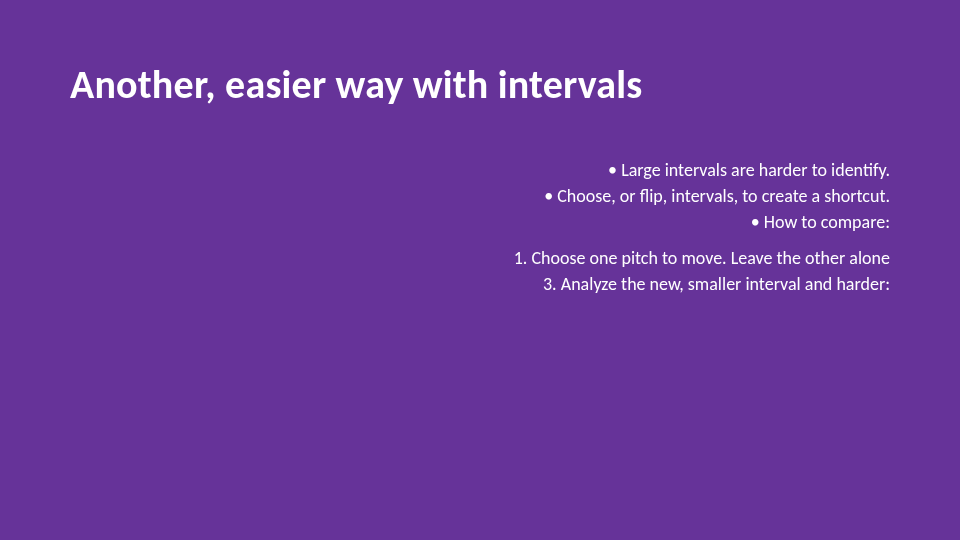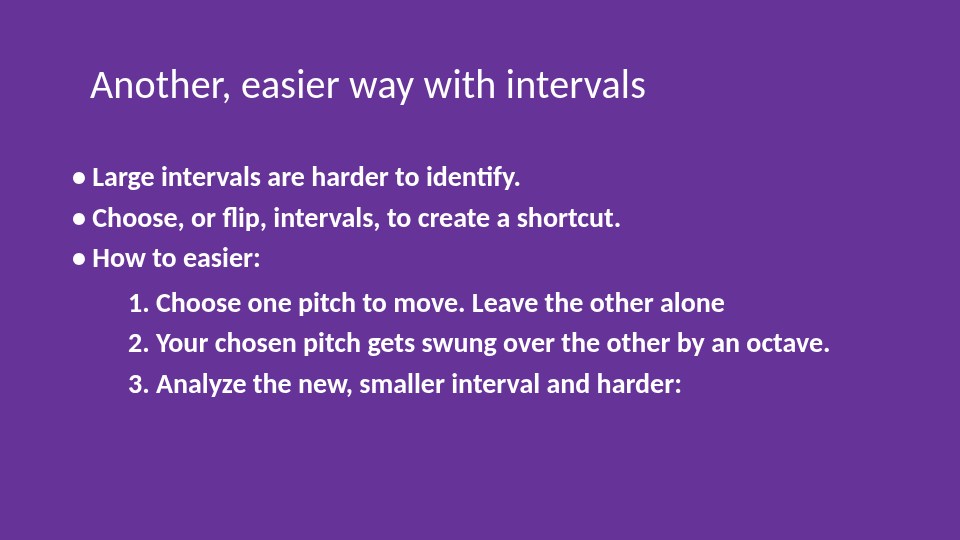--- a/index.html
+++ b/index.html
@@ -5,56 +5,52 @@
   * { margin: 0; padding: 0; box-sizing: border-box; }
   html, body { width: 960px; height: 540px; overflow: hidden; }
   body {
     background: #663399;
     color: #ffffff;
     font-family: "Segoe UI", "Calibri", Arial, sans-serif;
     padding: 60px 70px 40px 70px;
   }
   .title {
     font-size: 40px;
-    font-weight: 400;
+    font-weight: 700;
     margin-bottom: 48px;
     letter-spacing: 0.2px;
-    margin-left: 20px;
   }
   .content {
-    font-size: 28px;
-    font-weight: 700;
+    font-size: 18px;
+    font-weight: 400;
     line-height: 1.45;
+    text-align: right;
   }
   .bullets { list-style: none; padding-left: 2px; }
   .bullets li::before {
     content: "• ";
   }
-  .steps { list-style: none; padding-left: 58px; margin-top: 4px; }
+  .steps { list-style: none; padding-left: 58px; margin-top: 10px; }
   .steps li {  }
   .step-num { }
 </style>
 </head>
 <body>
 
 <h1 class="title">Another, easier way with intervals</h1>
 
 <div class="content">
   <ul class="bullets">
     <li>Large intervals are harder to identify.</li>
     <li>Choose, or flip, intervals, to create a shortcut.</li>
-    <li>How to easier:</li>
+    <li>How to compare:</li>
   </ul>
   <ol class="steps">
     <li>
       <span class="step-num">1.</span>
       <span>Choose one pitch to move. Leave the other alone</span>
-    </li>
-    <li>
-      <span class="step-num">2.</span>
-      <span>Your chosen pitch gets swung over the other by an octave.</span>
     </li>
     <li>
       <span class="step-num">3.</span>
       <span>Analyze the new, smaller interval and harder:</span>
     </li>
   </ol>
 </div>
 
 </body></html>

